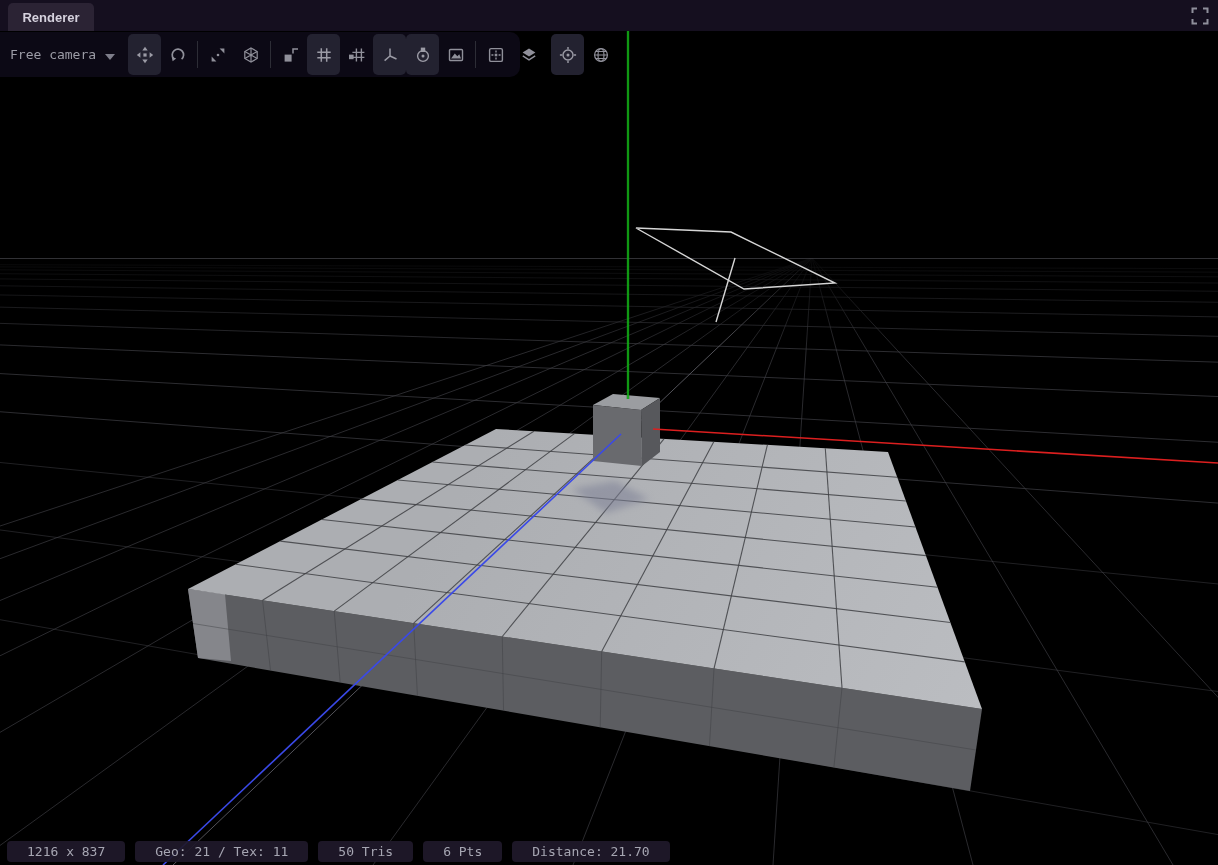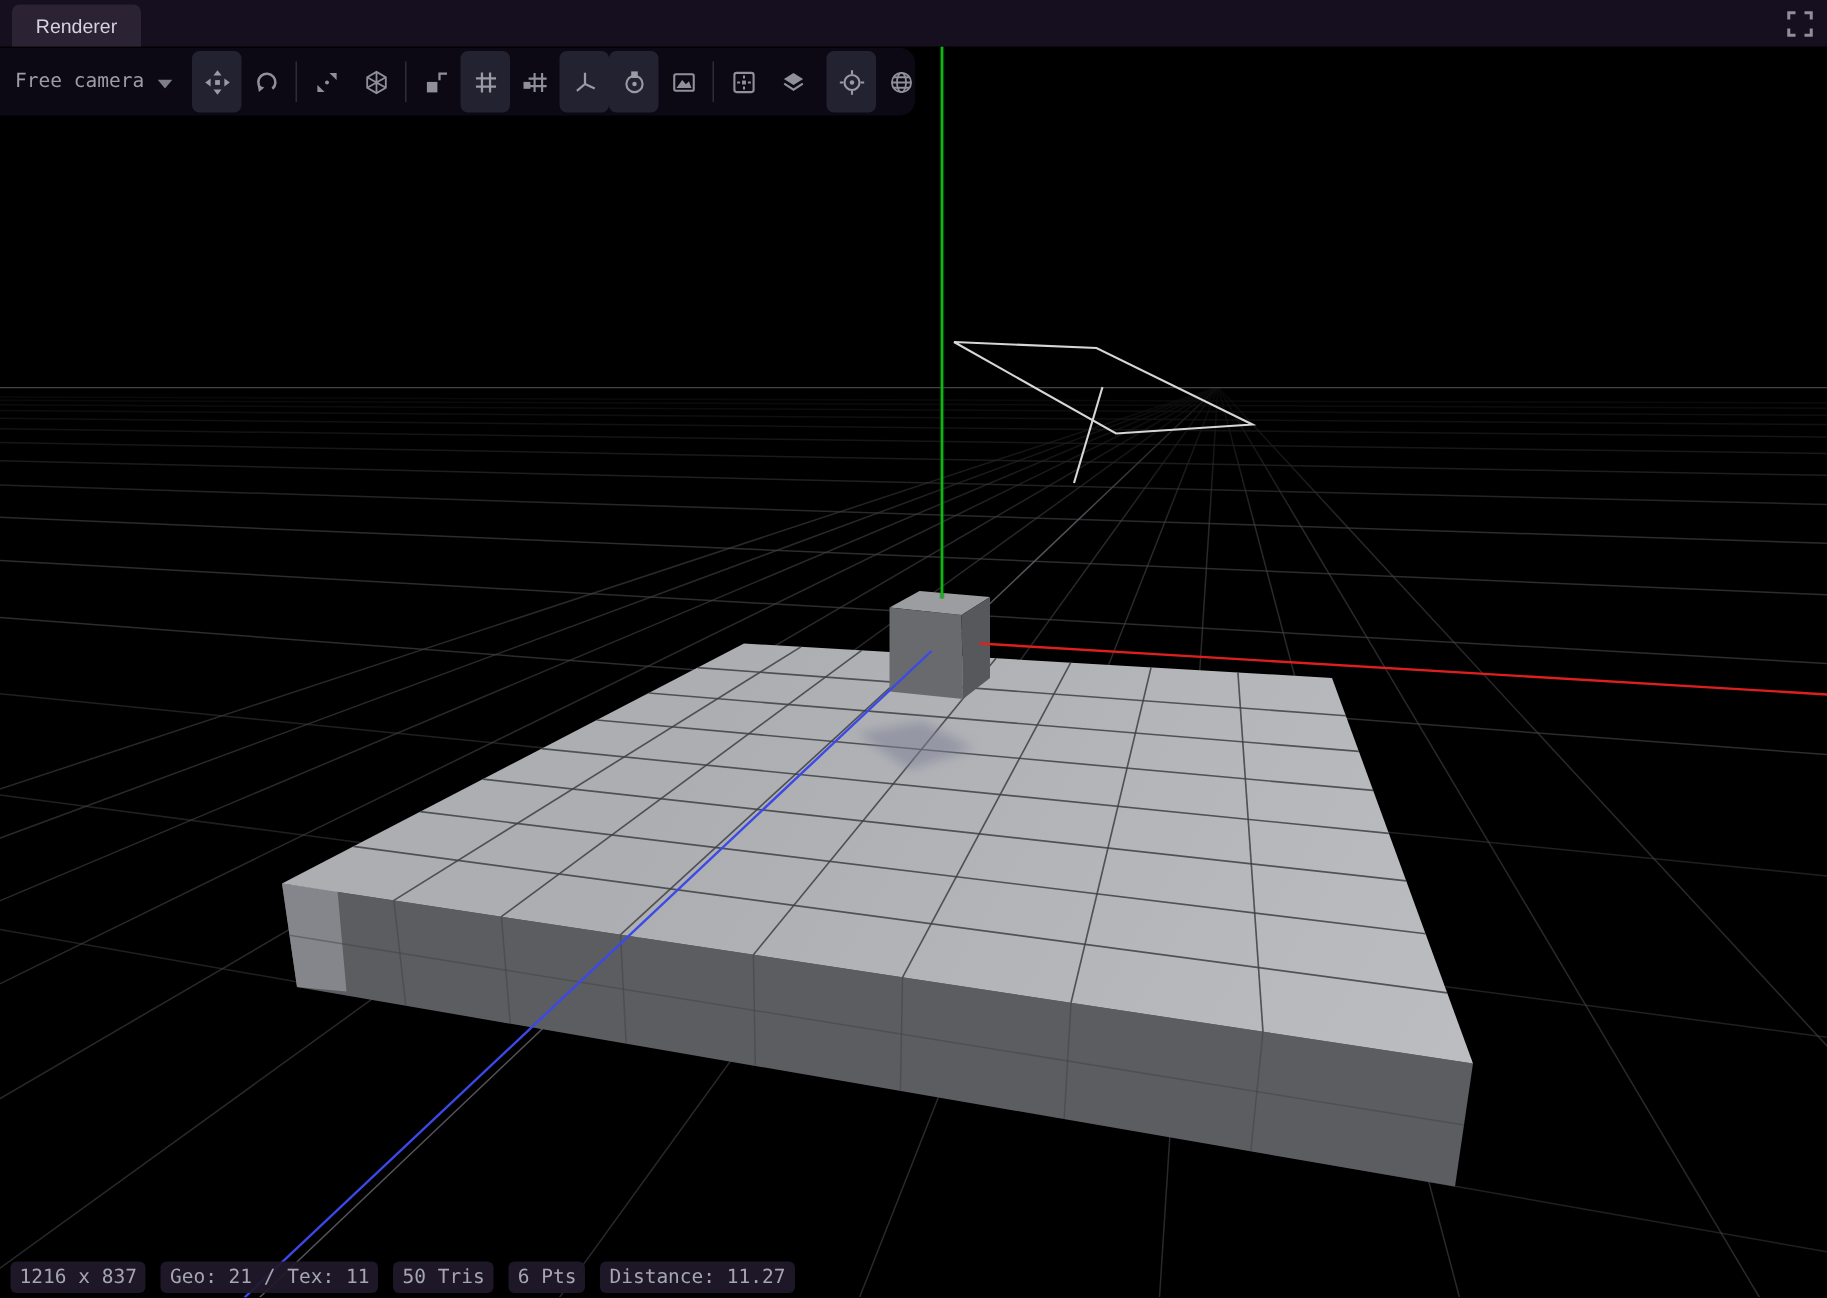--- a/index.html
+++ b/index.html
@@ -3,42 +3,42 @@
 <meta charset="utf-8">
 <style>
   html,body{margin:0;padding:0;background:#000;}
   body{width:1218px;height:865px;position:relative;overflow:hidden;
        font-family:"Liberation Sans",sans-serif;-webkit-font-smoothing:antialiased;}
 
   
   .titlebar{position:absolute;top:0;left:0;width:1218px;height:31px;background:#150f1f;z-index:10;}
   .tab{position:absolute;left:8px;top:3px;height:28px;min-width:86px;background:#2b2334;
        border-radius:5px 5px 0 0;color:#d6d2de;font-size:13px;
-       display:flex;align-items:center;justify-content:center;padding:0 14px;box-sizing:border-box;}
+       display:flex;align-items:center;justify-content:center;padding:0 14px;box-sizing:border-box;font-weight:bold;}
   .fs-btn{position:absolute;right:9px;top:7px;width:18px;height:18px;color:#8f8f9b;cursor:pointer;}
 
   
   #scene{position:absolute;top:0;left:0;z-index:1;}
 
   
-  .toolbar{position:absolute;top:32px;left:0;width:610px;height:45px;background:#0c0915;
+  .toolbar{position:absolute;top:32px;left:0;width:520px;height:45px;background:#0c0915;
            border-radius:0 10px 10px 0;display:flex;align-items:center;z-index:20;}
   .cam-select{display:flex;align-items:center;gap:9px;padding:0 13px 0 10px;
               color:#9c9ca6;font:13px "DejaVu Sans Mono",monospace;cursor:pointer;white-space:nowrap;}
   .cam-select .chev{color:#7e7e8a;margin-top:2px;}
   .tb-btn{width:33px;height:41px;display:flex;align-items:center;justify-content:center;
           border-radius:5px;color:#90909a;flex:0 0 auto;cursor:pointer;}
   .tb-btn.active{background:#232230;color:#9b9ba5;}
   .tb-sep{width:1px;height:27px;background:#2d2d36;margin:0 3px;flex:0 0 auto;}
   .tb-gap{width:6px;flex:0 0 auto;}
   .tb-btn svg{display:block;}
 
   
   .statusbar{position:absolute;left:7px;bottom:3px;display:flex;gap:10px;z-index:20;}
-  .badge{background:rgba(31,25,42,0.93);border-radius:4px;padding:3px 6px;
+  .badge{background:rgba(31,25,42,0.93);border-radius:4px;padding:3px 20px;
          font:13px "DejaVu Sans Mono",monospace;color:#a6a6b2;white-space:nowrap;}
 </style>
 </head>
 <body>
 
 <svg id="scene" width="1218" height="865">
     <defs>
       <clipPath id="gclip">
         <rect x="0" y="258" width="1218" height="607"></rect>
       </clipPath>
@@ -275,14 +275,14 @@
     </svg>
       </span>
   </div>
 </div>
 
 <div class="statusbar">
   <span class="badge">1216 x 837</span>
   <span class="badge">Geo: 21 / Tex: 11</span>
   <span class="badge">50 Tris</span>
   <span class="badge">6 Pts</span>
-  <span class="badge">Distance: 11.27</span>
+  <span class="badge">Distance: 21.70</span>
 </div>
 
 </body></html>

